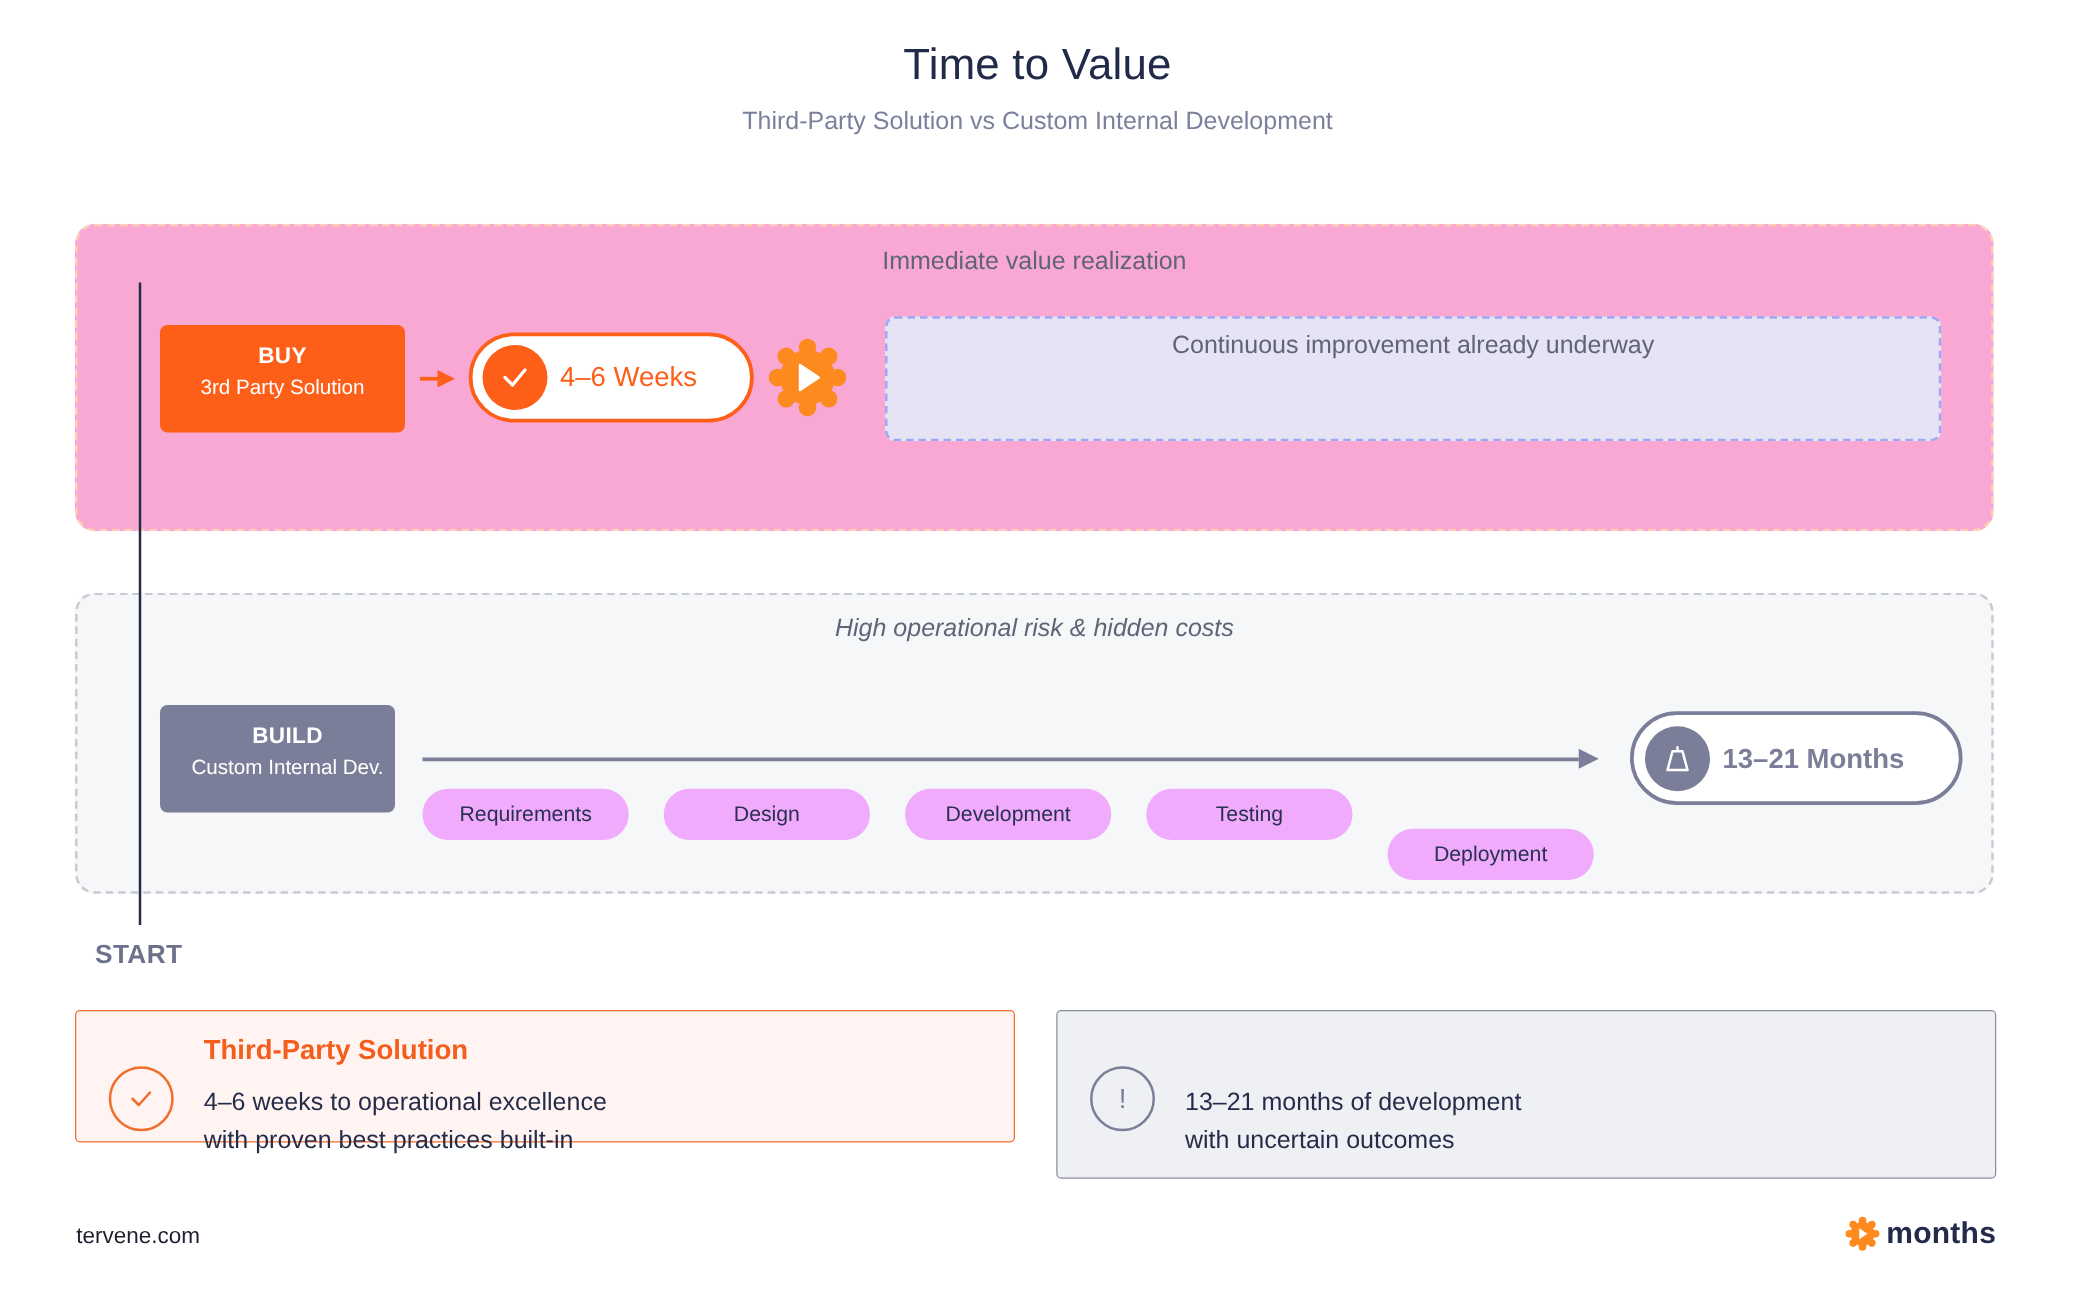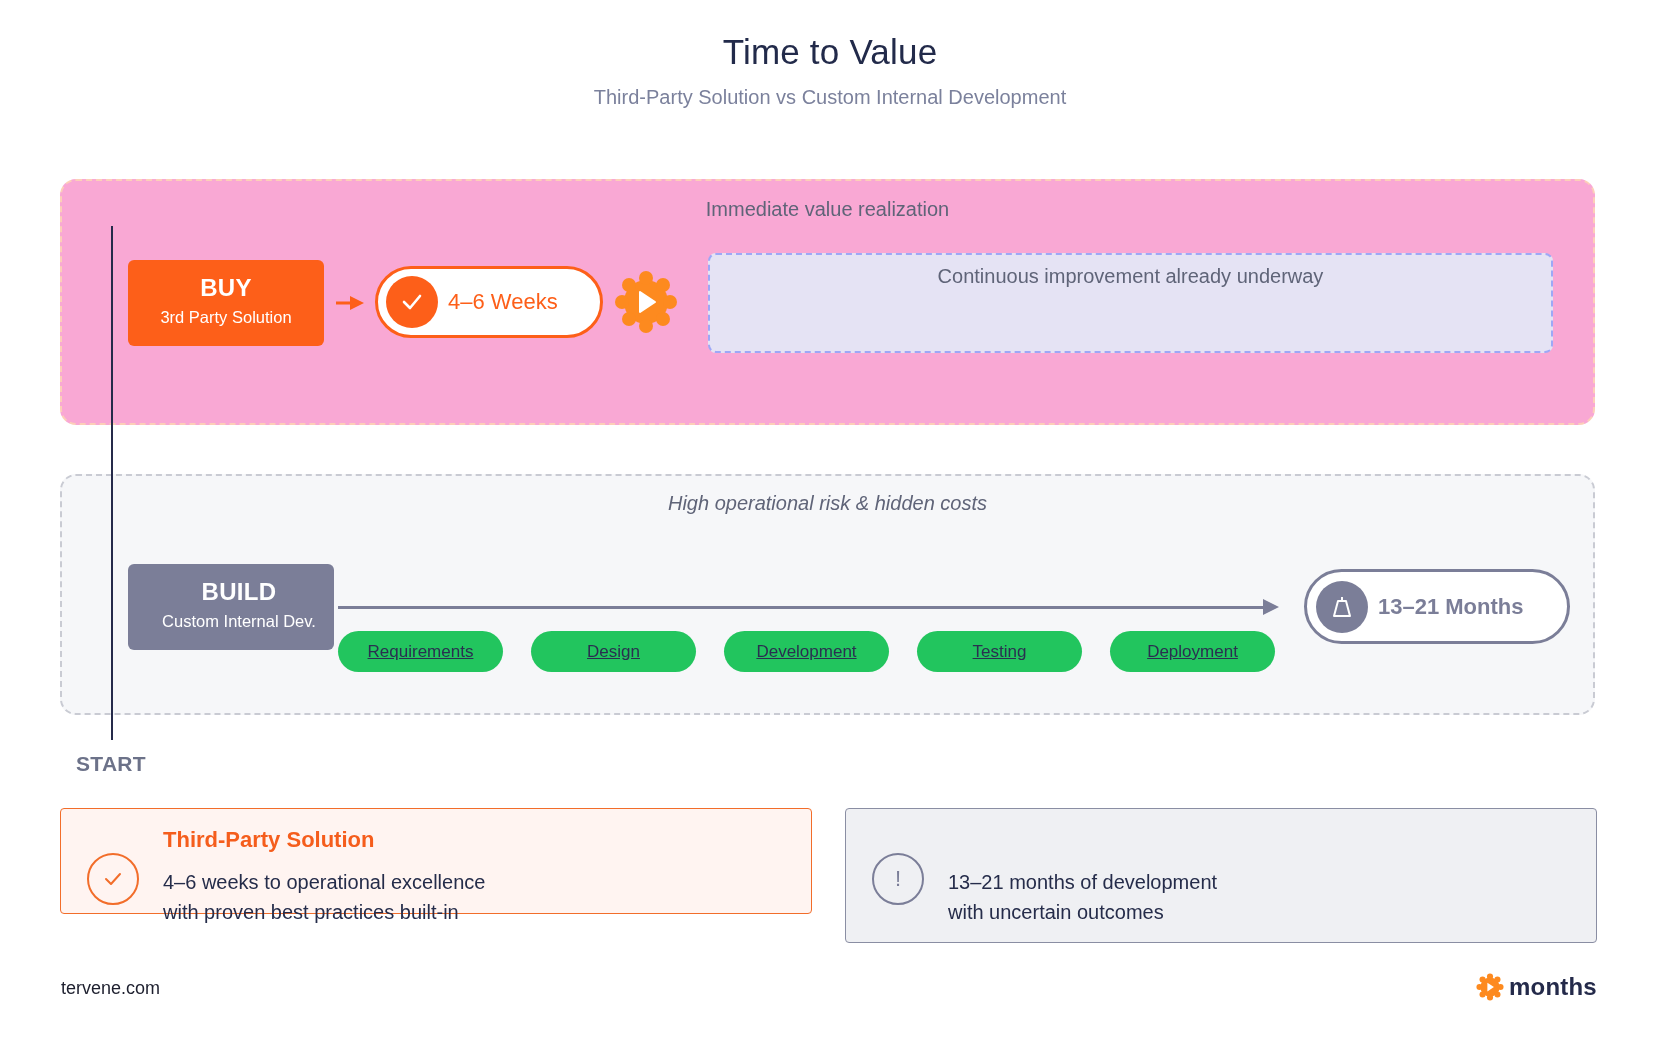--- a/index.html
+++ b/index.html
@@ -11,40 +11,40 @@
   .subtitle { left: 0; width: 1660px; top: 86px; text-align: center; font-size: 20px; color: #7b819c; }
 
   .lane-buy { left: 60px; top: 179px; width: 1535px; height: 246px; background: #f9a8d4; border: 2px dashed #fccfb8; border-radius: 16px; }
   .lane-build { left: 60px; top: 474px; width: 1535px; height: 241px; background: #f6f7f9; border: 2px dashed #c9cbd3; border-radius: 16px; }
   .lane-label { left: 0; width: 100%; text-align: center; font-size: 20px; color: #5f6478; }
 
   .timeline { left: 111px; top: 226px; width: 2px; height: 514px; background: #252a4a; }
   .start-label { left: 76px; top: 752px; font-size: 21px; font-weight: 700; color: #6c7289; letter-spacing: 0.3px; }
 
   .buy-box { left: 128px; top: 260px; width: 196px; height: 86px; background: #fd5f19; border-radius: 6px; color: #fff; text-align: center; }
-  .build-box { left: 128px; top: 564px; width: 206px; height: 86px; background: #7b7e98; border-radius: 6px; color: #fff; text-align: center; padding-left: 16px; }
-  .box-title { font-size: 24px; font-weight: 700; margin-top: 14px; letter-spacing: 0.3px; }
+  .build-box { left: 128px; top: 564px; width: 188px; height: 86px; background: #7b7e98; border-radius: 6px; color: #fff; text-align: center; padding-left: 16px; }
+  .box-title { font-size: 18px; font-weight: 700; margin-top: 14px; letter-spacing: 0.3px; }
   .box-sub { font-size: 16.5px; margin-top: 6px; }
 
   .arrow-small { left: 336px; top: 296px; width: 28px; height: 14px; }
 
   .weeks-pill { left: 375px; top: 266px; width: 228px; height: 72px; border: 3px solid #fd5f19; border-radius: 36px; background: #fff; display: flex; align-items: center; }
   .weeks-check { width: 52px; height: 52px; border-radius: 50%; background: #fd5f19; margin-left: 8px; display: flex; align-items: center; justify-content: center; }
   .weeks-text { margin-left: 10px; font-size: 22px; font-weight: 400; color: #fd5f19; }
 
   .gear-play { left: 614px; top: 270px; width: 64px; height: 64px; }
 
   .value-box { left: 708px; top: 253px; width: 845px; height: 100px; background: #e5e3f4; border: 2px dashed #9da8f7; border-radius: 8px; text-align: center; }
   .value-title { margin-top: 16px; font-size: 21px; font-weight: 700; color: #5a72f0; letter-spacing: 0.2px; }
   .value-sub { margin-top: 10px; font-size: 20px; color: #5f6478; }
 
   .build-line { left: 338px; top: 606px; width: 925px; height: 3px; background: #7b7e98; }
   .build-arrowhead { left: 1263px; top: 599px; width: 0; height: 0; border-top: 8px solid transparent; border-bottom: 8px solid transparent; border-left: 16px solid #7b7e98; }
 
-  .phase-pill { top: 631px; width: 165px; height: 41px; background: #22c55e; border-radius: 21px; text-align: center; line-height: 41px; font-size: 17px; color: #2a3050; text-decoration: underline; }
+  .phase-pill { top: 631px; width: 165px; height: 41px; background: #f0abfc; border-radius: 21px; text-align: center; line-height: 41px; font-size: 17px; color: #2a3050; }
 
   .months-pill { left: 1304px; top: 569px; width: 266px; height: 75px; border: 3px solid #7b7e98; border-radius: 38px; background: #fff; display: flex; align-items: center; }
   .months-icon { width: 52px; height: 52px; border-radius: 50%; background: #7b7e98; margin-left: 9px; display: flex; align-items: center; justify-content: center; }
   .months-text { margin-left: 10px; font-size: 22px; font-weight: 700; color: #7b7e98; }
 
   .card-buy { left: 60px; top: 808px; width: 752px; height: 106px; background: #fff4f1; border: 1.5px solid #f26d2a; border-radius: 4px; }
   .card-build { left: 845px; top: 808px; width: 752px; height: 135px; background: #eff0f3; border: 1.5px solid #8a8ea3; border-radius: 4px; }
   .card-icon { left: 26px; top: 44px; width: 52px; height: 52px; border-radius: 50%; display: flex; align-items: center; justify-content: center; }
   .card-buy .card-icon { border: 2px solid #f26d2a; }
   .card-build .card-icon { border: 2px solid #7b7e98; color: #7b7e98; font-size: 22px; }
@@ -118,21 +118,21 @@
   <div class="box-sub">Custom Internal Dev.</div>
 </div>
 
 <div class="abs build-line"></div>
 <div class="abs build-arrowhead"></div>
 
 <div class="abs phase-pill" style="left:338px;">Requirements</div>
 <div class="abs phase-pill" style="left:531px;">Design</div>
 <div class="abs phase-pill" style="left:724px;">Development</div>
 <div class="abs phase-pill" style="left:917px;">Testing</div>
-<div class="abs phase-pill" style="left:1110px;">Deployment</div>
+<div class="abs phase-pill" style="left:1110px;margin-top:32px;">Deployment</div>
 
 <div class="abs months-pill">
   <div class="months-icon">
     <svg width="24" height="24" viewBox="0 0 24 24">
       <line x1="12" y1="2" x2="12" y2="6" stroke="#fff" stroke-width="2"></line>
       <polygon points="8,6 16,6 20,21 4,21" fill="none" stroke="#fff" stroke-width="2" stroke-linejoin="round"></polygon>
     </svg>
   </div>
   <span class="months-text">13–21 Months</span>
 </div>

